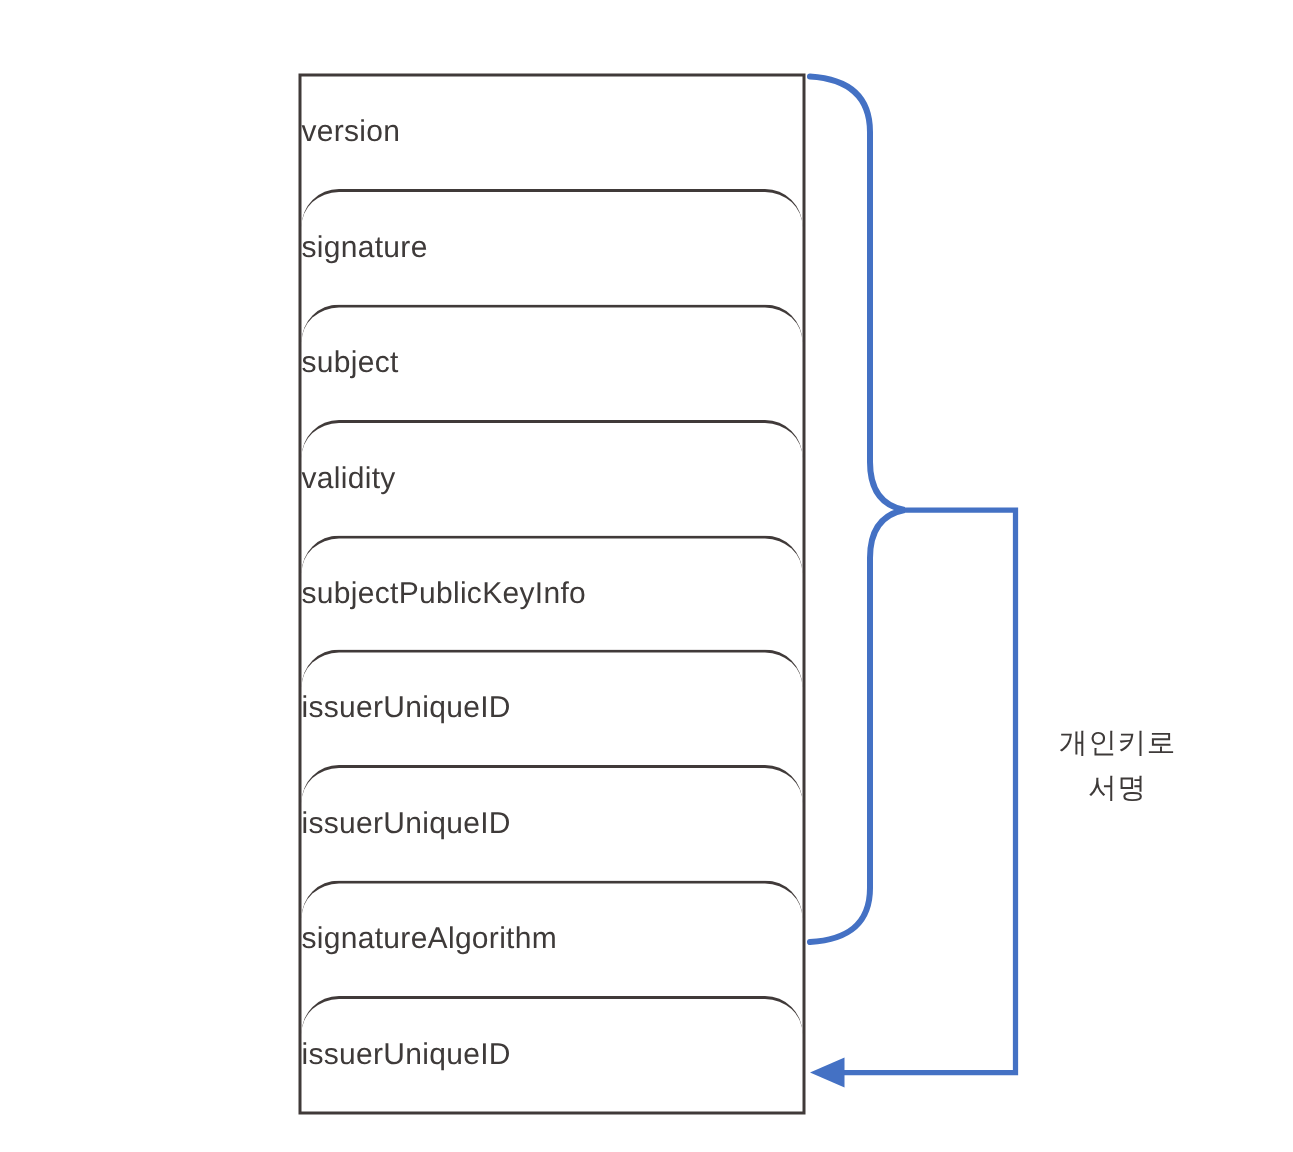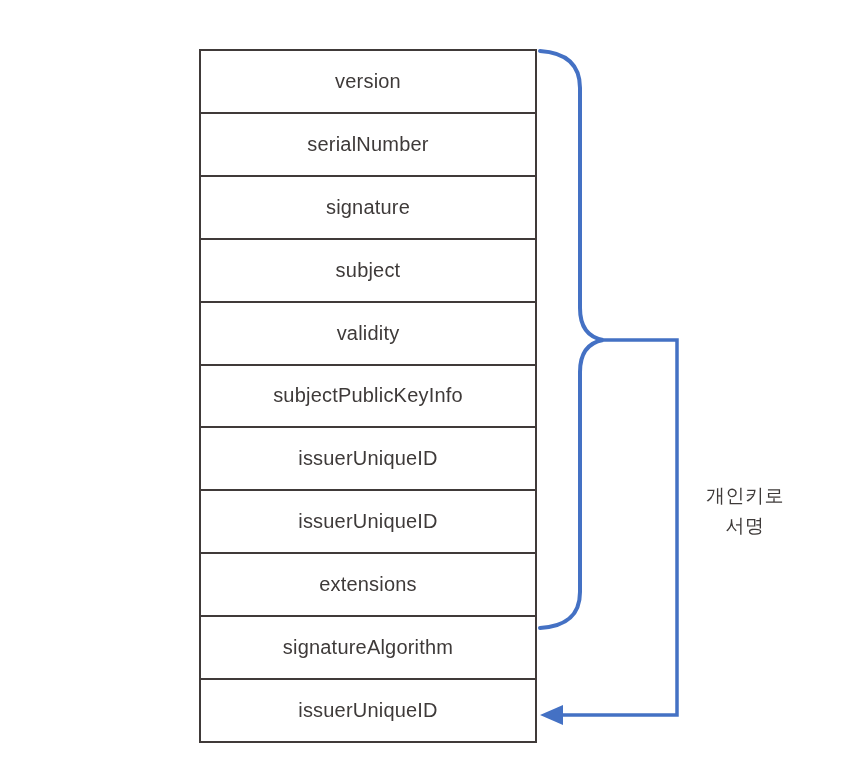--- a/index.html
+++ b/index.html
@@ -24,21 +24,22 @@
     box-sizing: border-box;
     border: 2px solid var(--border, #403a39);
     display: flex;
     flex-direction: column;
     background: #ffffff;
   }
   .field-row {
     flex: 1 1 0;
     display: flex;
     align-items: center;
-    justify-content: center;
+    justify-content: flex-start;
+    border-radius: 25px;
   }
   .field-row + .field-row {
     border-top: 2px solid var(--border, #403a39);
   }
   .field-label {
     font-size: 20px;
     color: var(--text, #3e3a39);
     letter-spacing: 0.2px;
     white-space: nowrap;
   }
@@ -80,42 +81,36 @@
 </head>
 <body>
 
 <div class="canvas">
 
   <div class="field-table" id="field-table">
       <div class="field-row">
         <span class="field-label">version</span>
       </div>
       <div class="field-row">
-        <span class="field-label">serialNumber</span>
-      </div>
-      <div class="field-row">
         <span class="field-label">signature</span>
       </div>
       <div class="field-row">
         <span class="field-label">subject</span>
       </div>
       <div class="field-row">
         <span class="field-label">validity</span>
       </div>
       <div class="field-row">
         <span class="field-label">subjectPublicKeyInfo</span>
       </div>
       <div class="field-row">
         <span class="field-label">issuerUniqueID</span>
       </div>
       <div class="field-row">
         <span class="field-label">issuerUniqueID</span>
-      </div>
-      <div class="field-row">
-        <span class="field-label">extensions</span>
       </div>
       <div class="field-row">
         <span class="field-label">signatureAlgorithm</span>
       </div>
       <div class="field-row">
         <span class="field-label">issuerUniqueID</span>
       </div>
     </div>
 
   <svg class="overlay" width="862" height="768" viewBox="0 0 862 768" xmlns="http://www.w3.org/2000/svg">

